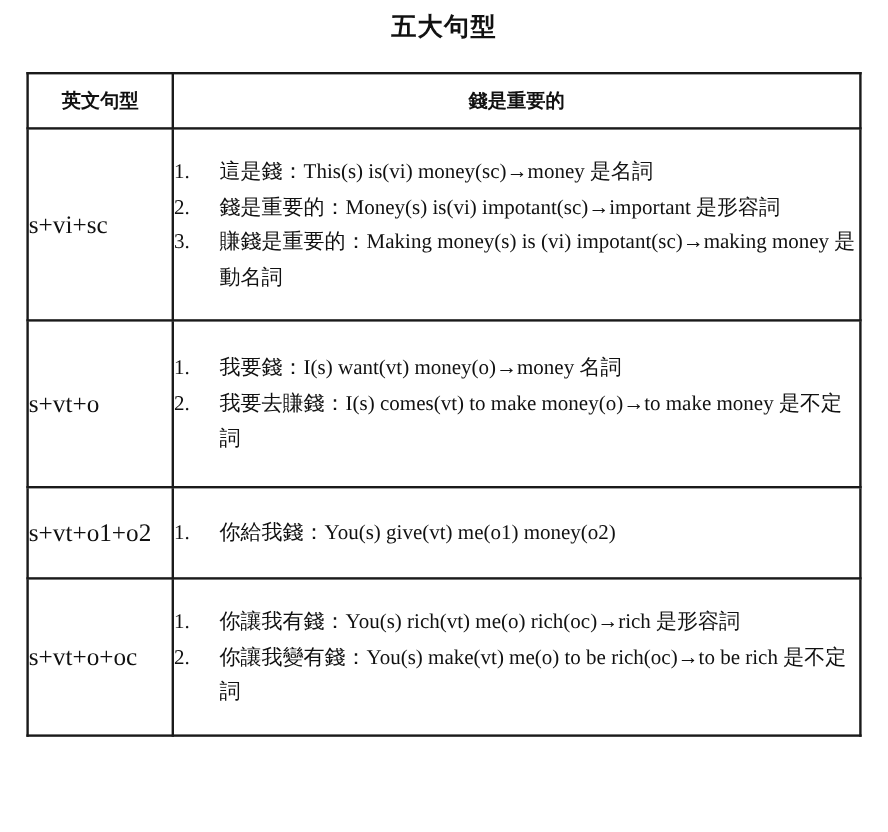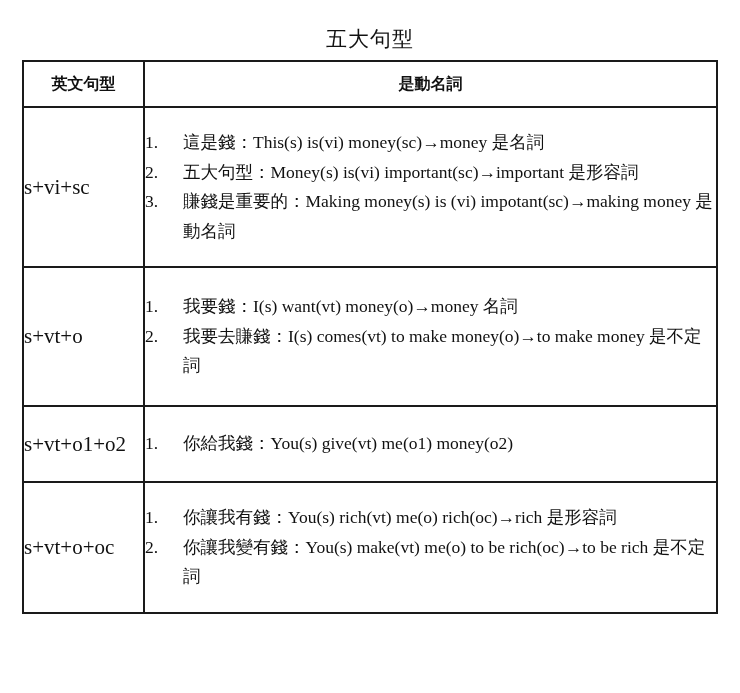--- a/index.html
+++ b/index.html
@@ -1,20 +1,20 @@
 <!DOCTYPE html>
 <html><head>
 <meta charset="utf-8">
 <style>
   html, body { margin: 0; padding: 0; background: #ffffff; }
   body { width: 740px; height: 693px; position: relative; overflow: hidden;
          font-family: "Liberation Serif", "DejaVu Serif", serif; color: #111; }
   .title { position: absolute; top: 8px; left: 0; width: 740px; text-align: center;
-           font-family: "DejaVu Sans", "Liberation Sans", sans-serif; font-weight: normal;
-           font-size: 21px; letter-spacing: 1px; margin-top: 17px; }
+           font-family: "DejaVu Sans", "Liberation Sans", sans-serif; font-weight: bold;
+           font-size: 21px; letter-spacing: 1px; }
   table.grid { position: absolute; left: 22px; top: 60px; width: 696px;
                border-collapse: collapse; table-layout: fixed; border-radius: 32px; }
   table.grid td, table.grid th { border: 2px solid #1a1a1a; padding: 0; }
   col.c1 { width: 121px; }
   th { font-family: "DejaVu Sans", "Liberation Sans", sans-serif; font-weight: bold;
        font-size: 16px; height: 44px; text-align: center; }
   td.pattern { font-size: 21px; padding-left: 7px; vertical-align: middle; white-space: nowrap; }
   td.concept { vertical-align: middle; padding: 0 12px 0 8px; }
   ol.items { list-style: none; margin: 0; padding: 0; }
   ol.items li { position: relative; padding-left: 38px; font-size: 17.5px; line-height: 29.5px; }
@@ -31,30 +31,30 @@
 <div class="title">五大句型</div>
 
 <table class="grid">
   <colgroup>
       <col class="c1">
       <col class="c2">
     </colgroup>
   <thead>
     <tr>
       <th>英文句型</th>
-      <th>是動名詞</th>
+      <th>錢是重要的</th>
     </tr>
   </thead>
   <tbody>
     <tr class="r2">
       <td class="pattern">s+vi+sc</td>
       <td class="concept">
         <ol class="items">
           <li><span class="num">1.</span><span>這是錢：This(s) is(vi) money(sc)→money 是名詞</span></li>
-          <li><span class="num">2.</span><span>五大句型：Money(s) is(vi) important(sc)→important 是形容詞</span></li>
+          <li><span class="num">2.</span><span>錢是重要的：Money(s) is(vi) impotant(sc)→important 是形容詞</span></li>
           <li><span class="num">3.</span><span>賺錢是重要的：Making money(s) is (vi) impotant(sc)→making money 是動名詞</span></li>
         </ol>
       </td>
     </tr>
     <tr class="r3">
       <td class="pattern">s+vt+o</td>
       <td class="concept">
         <ol class="items">
           <li><span class="num">1.</span><span>我要錢：I(s) want(vt) money(o)→money 名詞</span></li>
           <li><span class="num">2.</span><span>我要去賺錢：I(s) comes(vt) to make money(o)→to make money 是不定詞</span></li>

